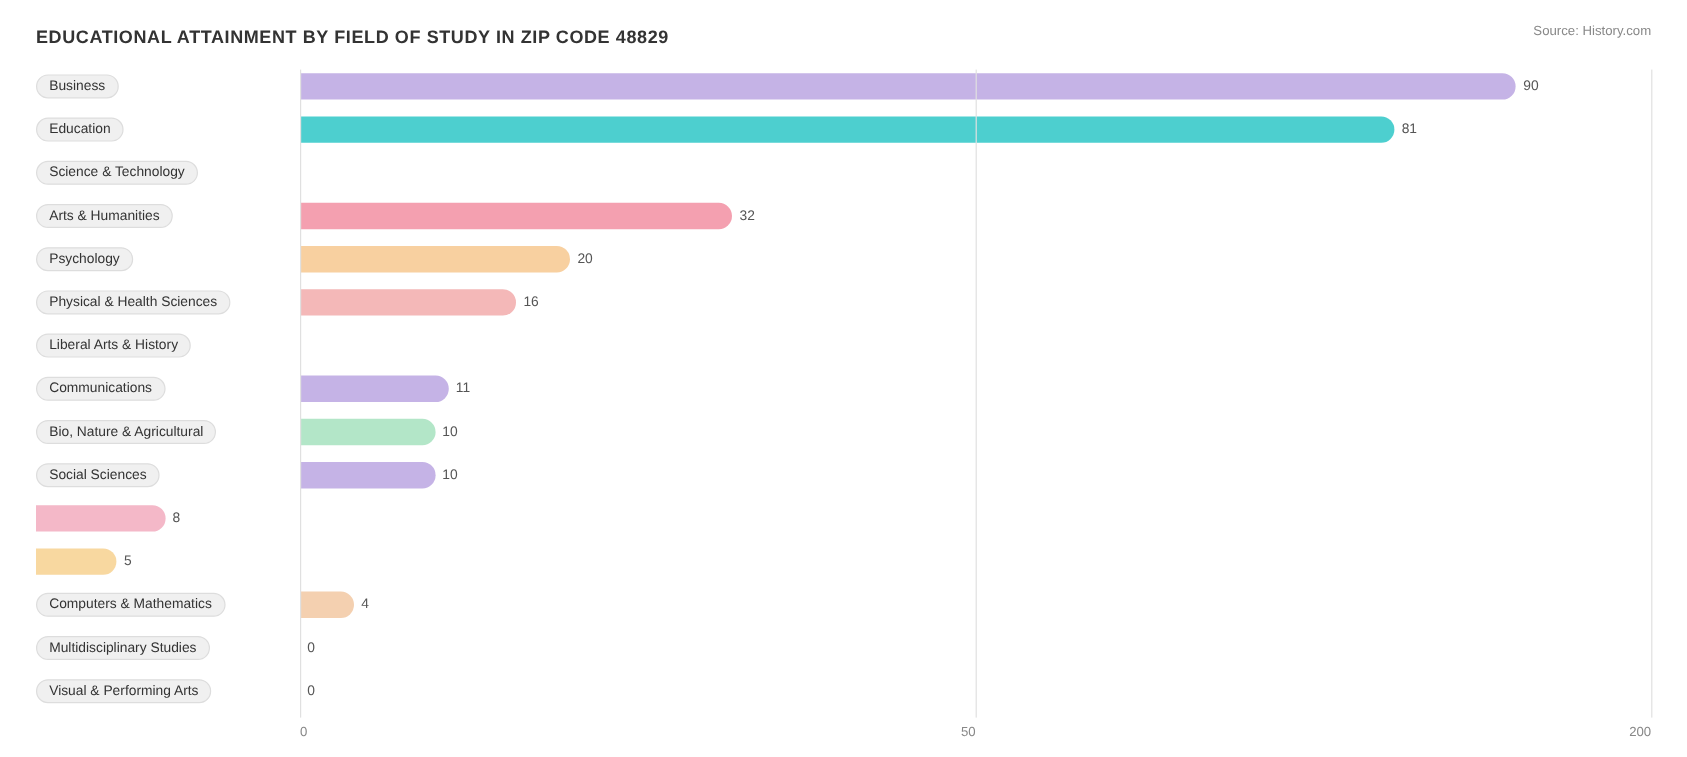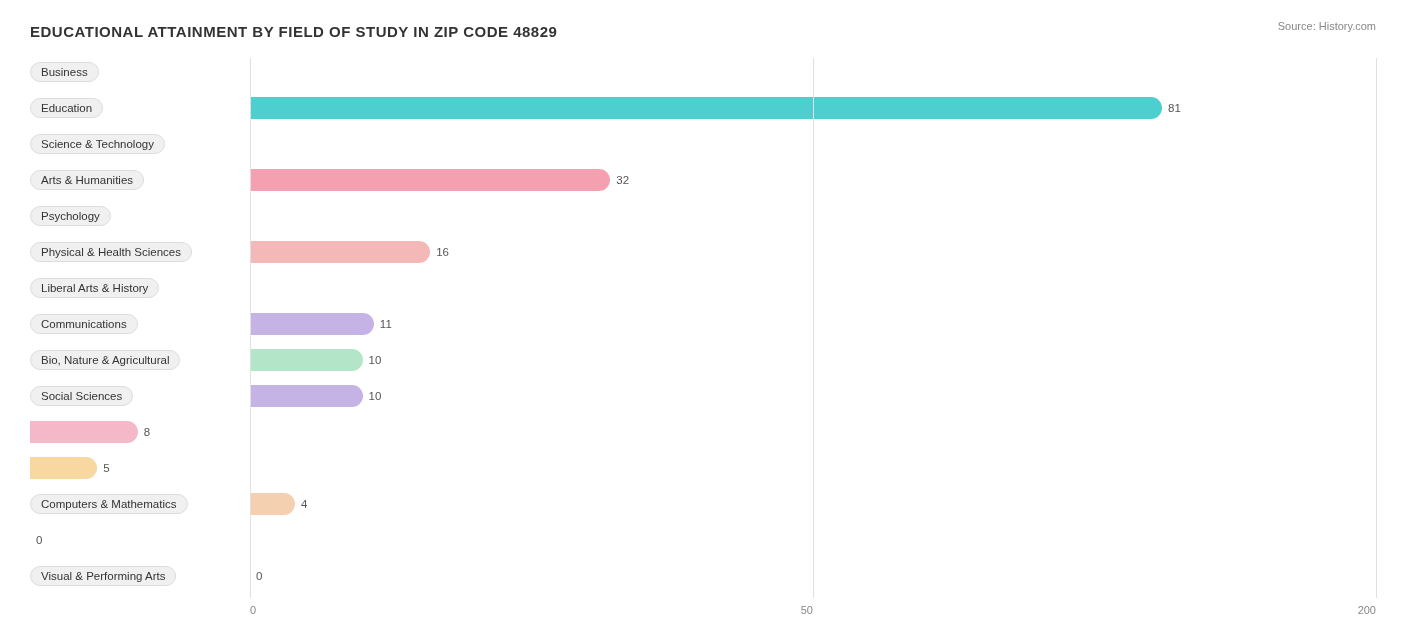--- a/index.html
+++ b/index.html
@@ -124,20 +124,24 @@
   <div class="source">Source: History.com</div>
 </div>
 
 <div class="chart-area">
   <div class="chart-body" id="chart-body">
 
   <div class="bar-row">
         <div class="bar-label-wrap">
           <span class="bar-label">Business</span>
         </div>
+        <div class="bar-container">
+          <div class="bar" style="width: 90%; background: rgb(197, 179, 230); min-width: 4px;"></div>
+          <span class="bar-value">90</span>
+        </div>
       </div>
       <div class="bar-row">
         <div class="bar-label-wrap">
           <span class="bar-label">Education</span>
         </div>
         <div class="bar-container">
           <div class="bar" style="width: 81%; background: rgb(77, 207, 207); min-width: 4px;"></div>
           <span class="bar-value">81</span>
         </div>
       </div>
@@ -152,20 +156,24 @@
         </div>
         <div class="bar-container">
           <div class="bar" style="width: 32%; background: rgb(244, 160, 176); min-width: 4px;"></div>
           <span class="bar-value">32</span>
         </div>
       </div>
       <div class="bar-row">
         <div class="bar-label-wrap">
           <span class="bar-label">Psychology</span>
         </div>
+        <div class="bar-container">
+          <div class="bar" style="width: 20%; background: rgb(248, 208, 160); min-width: 4px;"></div>
+          <span class="bar-value">20</span>
+        </div>
       </div>
       <div class="bar-row">
         <div class="bar-label-wrap">
           <span class="bar-label">Physical &amp; Health Sciences</span>
         </div>
         <div class="bar-container">
           <div class="bar" style="width: 16%; background: rgb(244, 184, 184); min-width: 4px;"></div>
           <span class="bar-value">16</span>
         </div>
       </div>
@@ -216,20 +224,23 @@
       <div class="bar-row">
         <div class="bar-label-wrap">
           <span class="bar-label">Computers &amp; Mathematics</span>
         </div>
         <div class="bar-container">
           <div class="bar" style="width: 4%; background: rgb(244, 208, 176); min-width: 4px;"></div>
           <span class="bar-value">4</span>
         </div>
       </div>
       <div class="bar-row">
+        <div class="bar-label-wrap">
+          <span class="bar-label">Multidisciplinary Studies</span>
+        </div>
         <div class="bar-container">
           <div class="bar" style="width: 0%; background: rgb(179, 198, 230); min-width: 0px;"></div>
           <span class="bar-value">0</span>
         </div>
       </div>
       <div class="bar-row">
         <div class="bar-label-wrap">
           <span class="bar-label">Visual &amp; Performing Arts</span>
         </div>
         <div class="bar-container">

